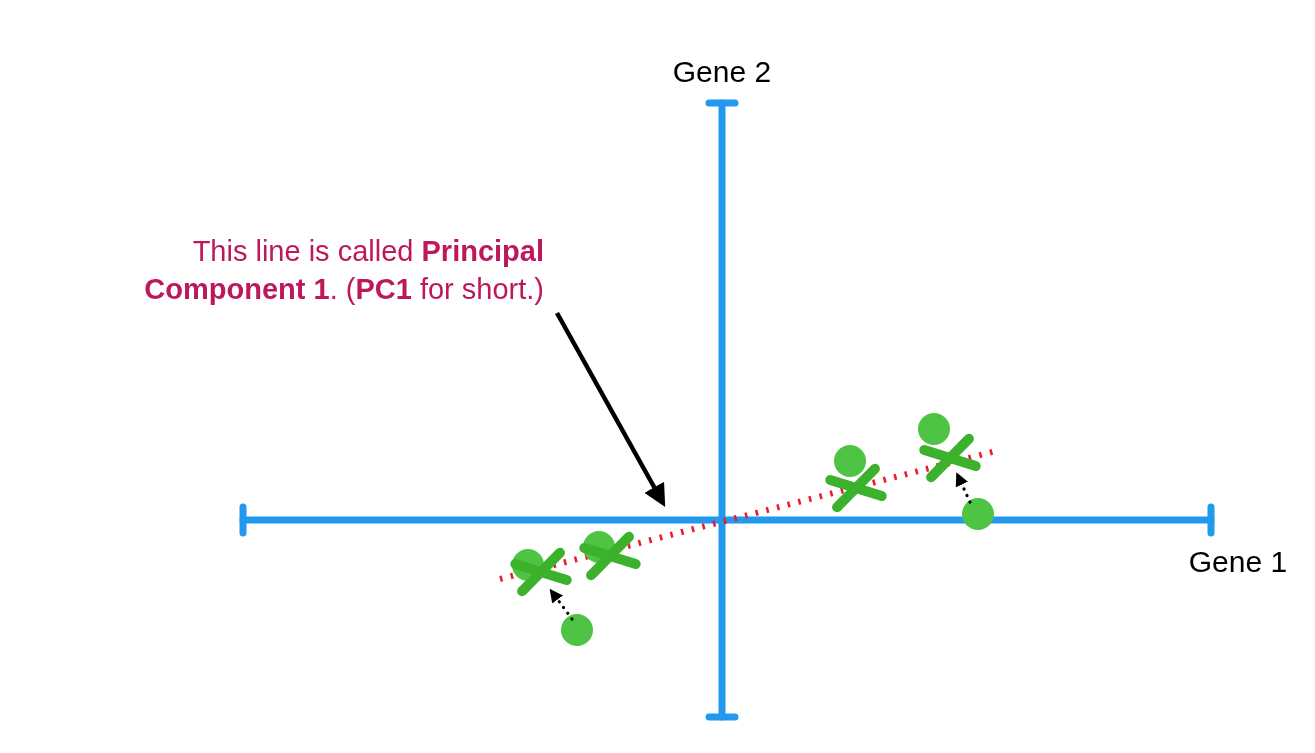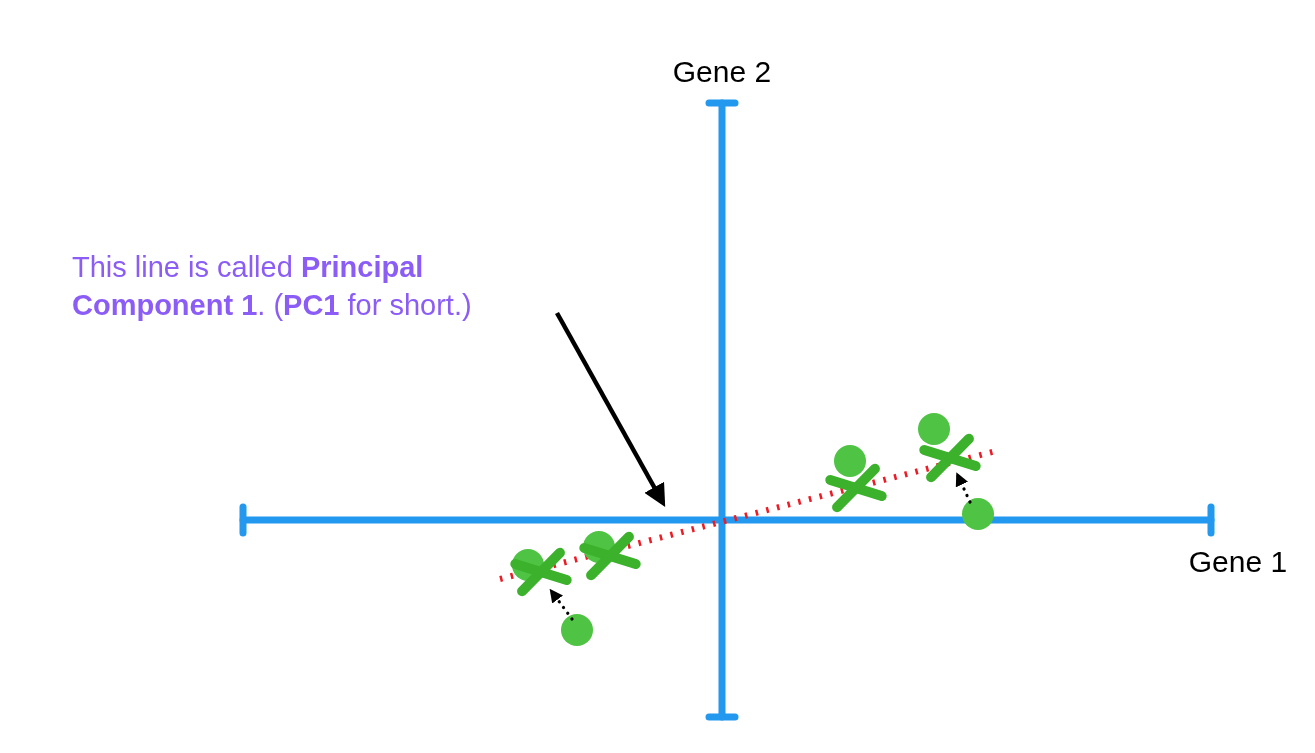--- a/index.html
+++ b/index.html
@@ -23,25 +23,24 @@
   .axis-label {
     font-family: "Liberation Sans", sans-serif;
     font-size: 30px;
     fill: #000000;
   }
   .annotation {
     position: absolute;
     left: 72px;
     top: 232px;
     width: 472px;
-    text-align: left;
+    text-align: right;
     font-size: 29px;
     line-height: 1.32;
-    color: #8b5cf6;
-    margin-top: 16px;
+    color: #be185d;
   }
   .annotation b { font-weight: 700; }
 </style>
 </head>
 <body>
 
 <div class="figure-wrap">
 
   <svg id="diagram" class="diagram" width="1315" height="753" viewBox="0 0 1315 753">
     <defs>

